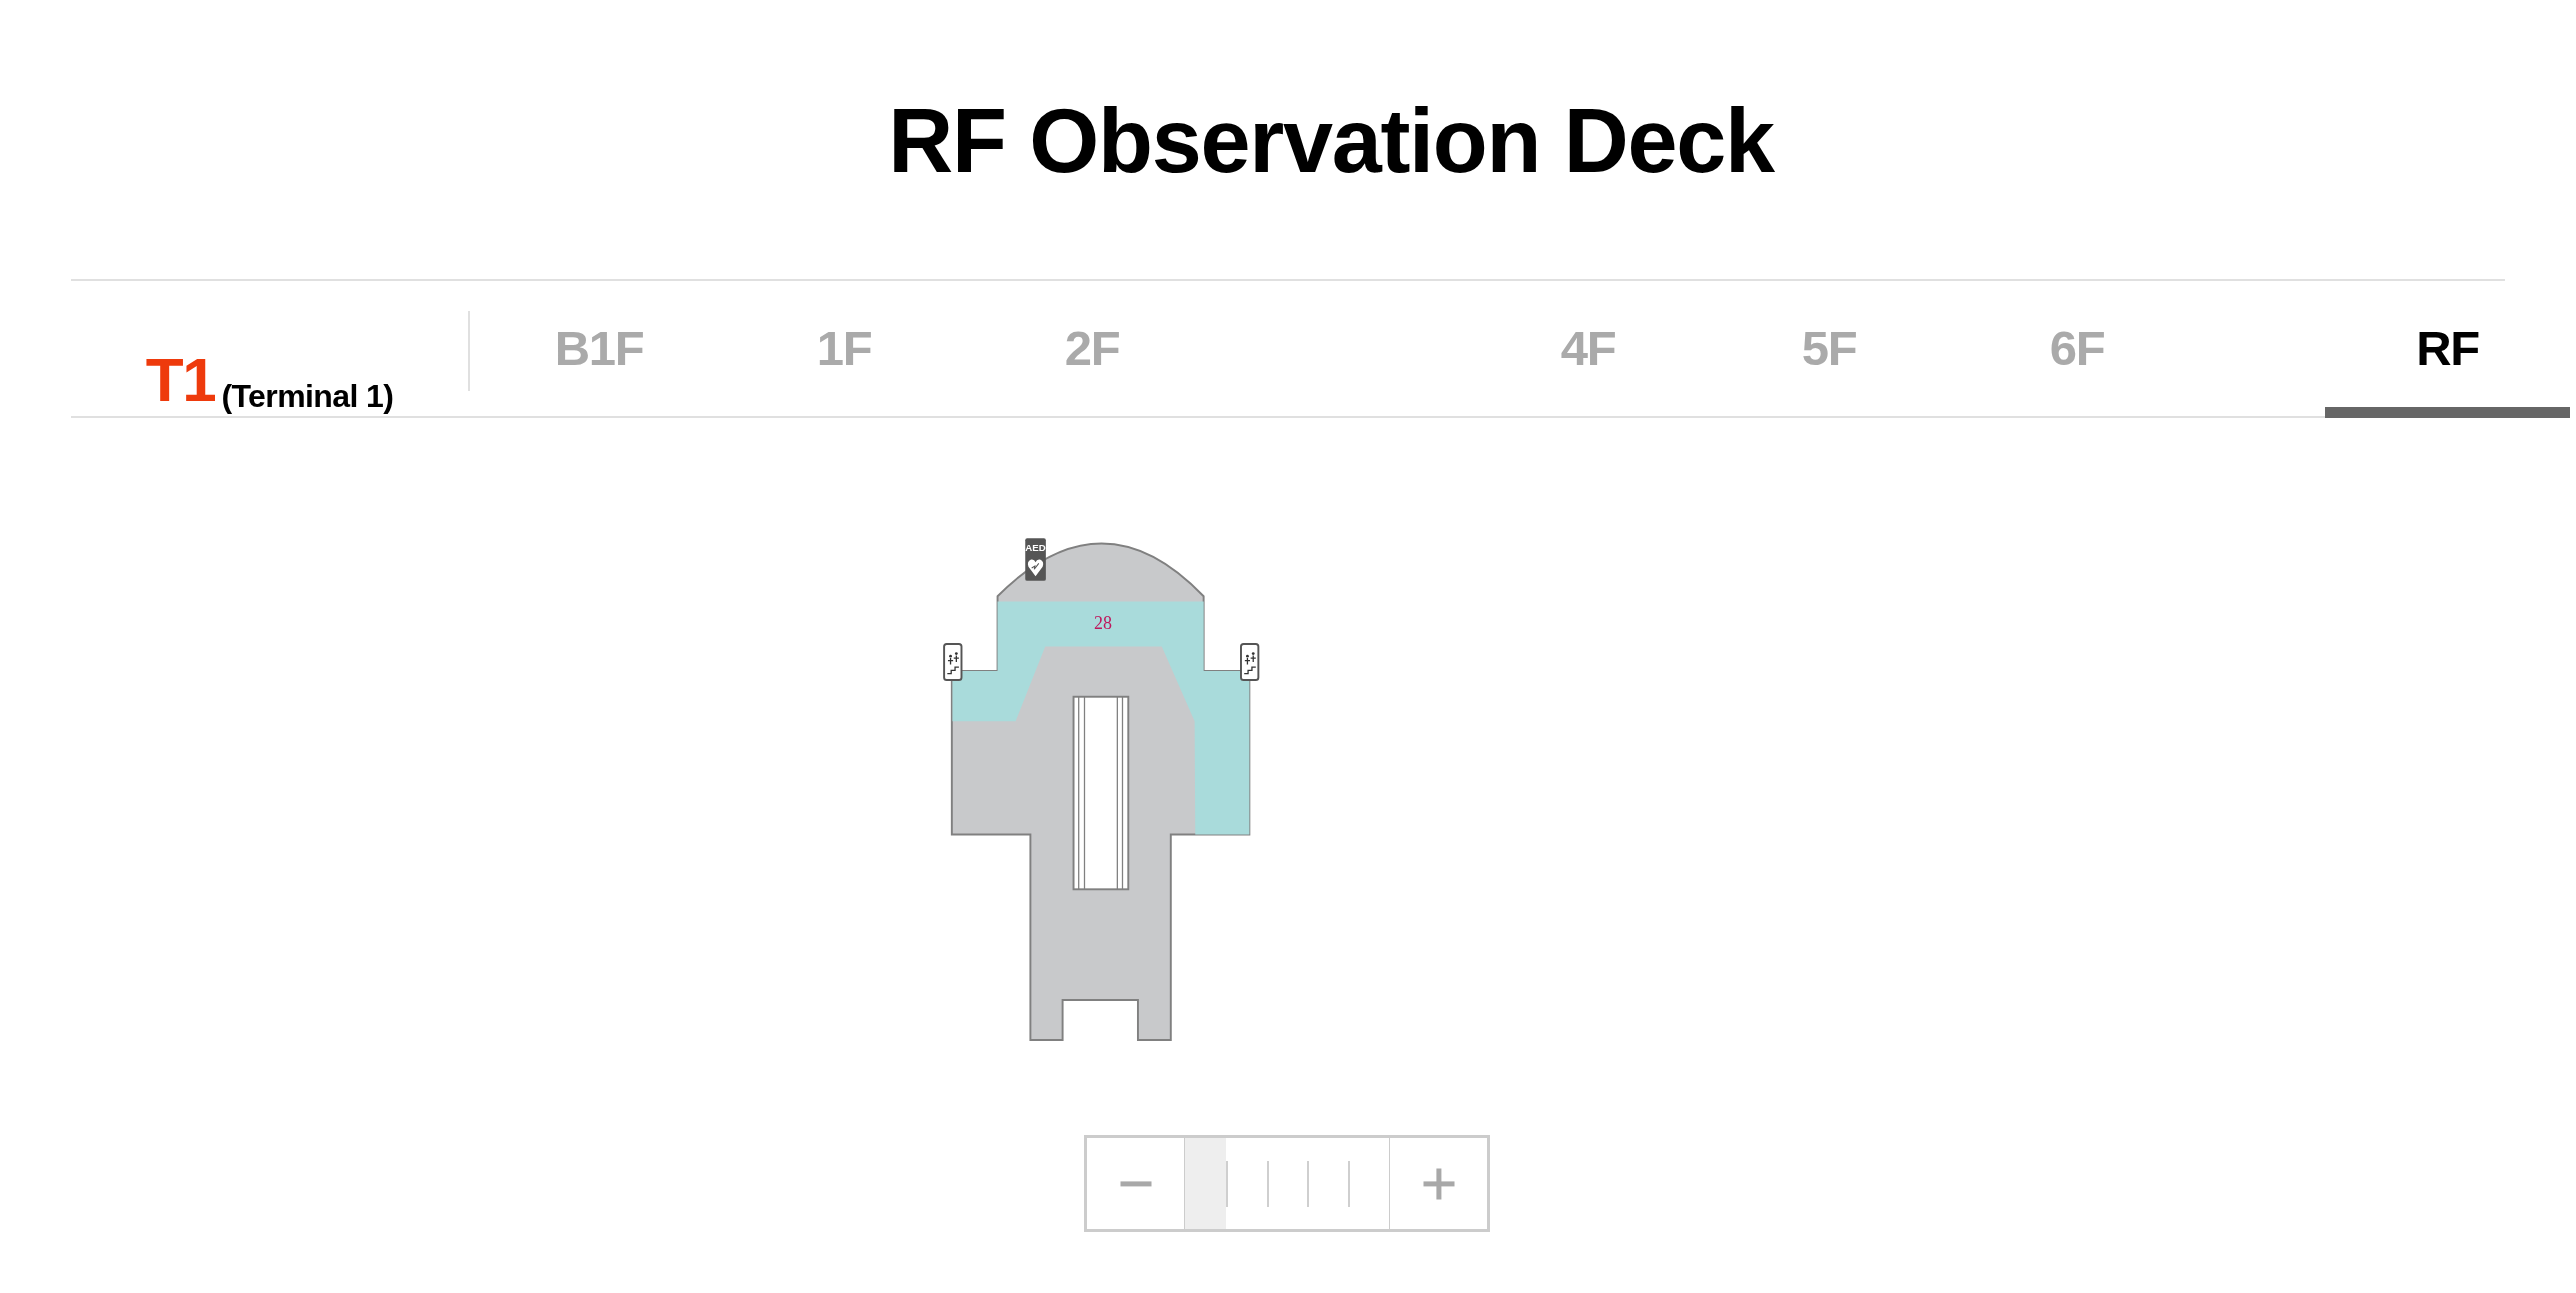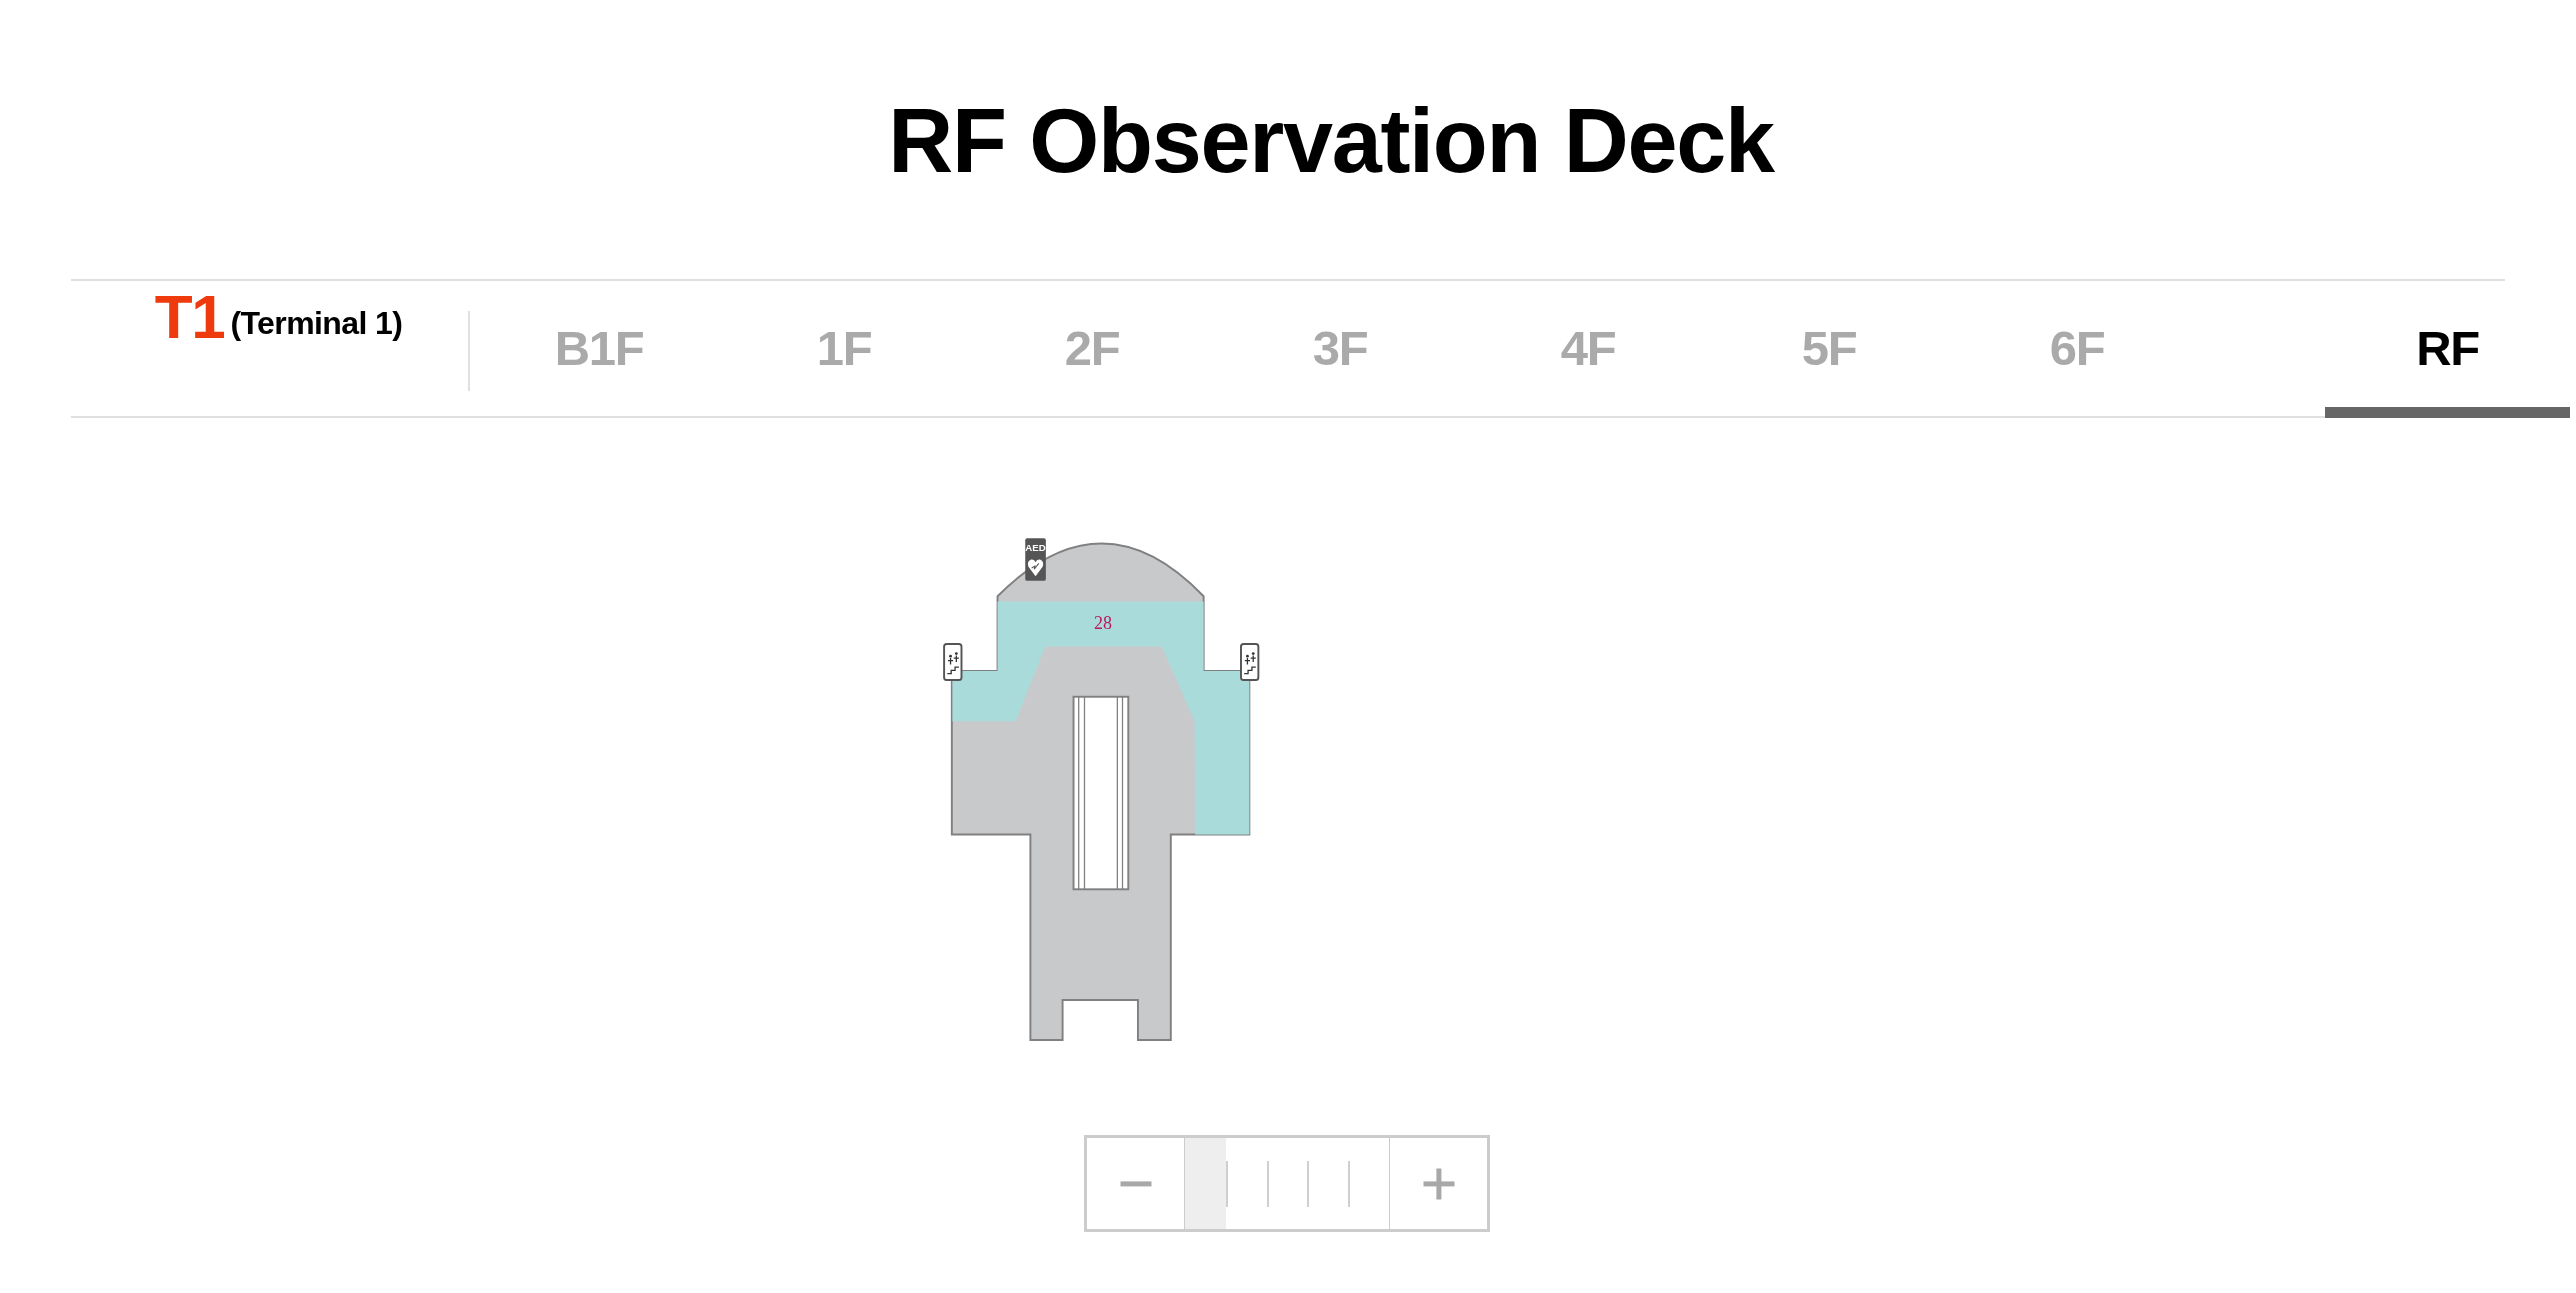--- a/index.html
+++ b/index.html
@@ -6,22 +6,22 @@
   body { width: 2576px; height: 1294px; position: relative; overflow: hidden; font-family: "Liberation Sans", sans-serif; }
   .title {
     position: absolute; left: 0; top: 90px; width: 2576px; text-align: center;
     font-size: 90px; font-weight: bold; color: #000; letter-spacing: -1.3px; line-height: 103px; padding-left: 43px;
   }
   .tabbar {
     position: absolute; left: 71px; top: 279px; width: 2434px; height: 139px;
     border-top: 2.6px solid #e0e0e0; border-bottom: 2.6px solid #e0e0e0; box-sizing: border-box;
   }
   .terminal {
-    position: absolute; left: 9px; top: 0; width: 397px; height: 134px;
-    display: flex; align-items: flex-start; justify-content: center; gap: 6px;
+    position: absolute; left: 0; top: 0; width: 397px; height: 134px;
+    display: flex; align-items: flex-end; justify-content: center; gap: 6px;
   }
   .terminal .code { color: #ee3a0c; font-size: 62px; font-weight: bold; letter-spacing: -1.3px; }
   .terminal .name { color: #000; font-size: 32px; font-weight: bold; margin-top: 24px; letter-spacing: -0.6px; }
   .vdivider { position: absolute; left: 397px; top: 30px; width: 1.9px; height: 80px; background: #e0e0e0; }
   .floors { position: absolute; left: 399px; top: 0; right: 0; height: 134px; }
   .floor {
     position: absolute; top: 0; height: 134px; display: flex; align-items: center; justify-content: center;
     font-size: 49px; font-weight: bold; color: #aaaaaa; letter-spacing: -1.3px; cursor: pointer;
   }
   .floor.active { color: #000; }
@@ -56,21 +56,20 @@
 <div class="tabbar">
   <div class="terminal">
     <span class="code">T1</span>
     <span class="name">(Terminal 1)</span>
   </div>
   <div class="vdivider"></div>
   <div class="floors">
     <div class="floor" style="left:58px;width:142px;">B1F</div>
     <div class="floor" style="left:303px;width:142px;">1F</div>
     <div class="floor" style="left:551px;width:142px;">2F</div>
-    <div class="floor" style="left:799px;width:142px;">3F</div>
     <div class="floor" style="left:1047px;width:142px;">4F</div>
     <div class="floor" style="left:1288px;width:142px;">5F</div>
     <div class="floor" style="left:1536px;width:142px;">6F</div>
     <div class="floor active" style="left:1855px;width:245px;">RF</div>
   </div>
 </div>
 
 <div class="map">
   <svg width="2576" height="1294" viewBox="0 0 4000 2009">
 

